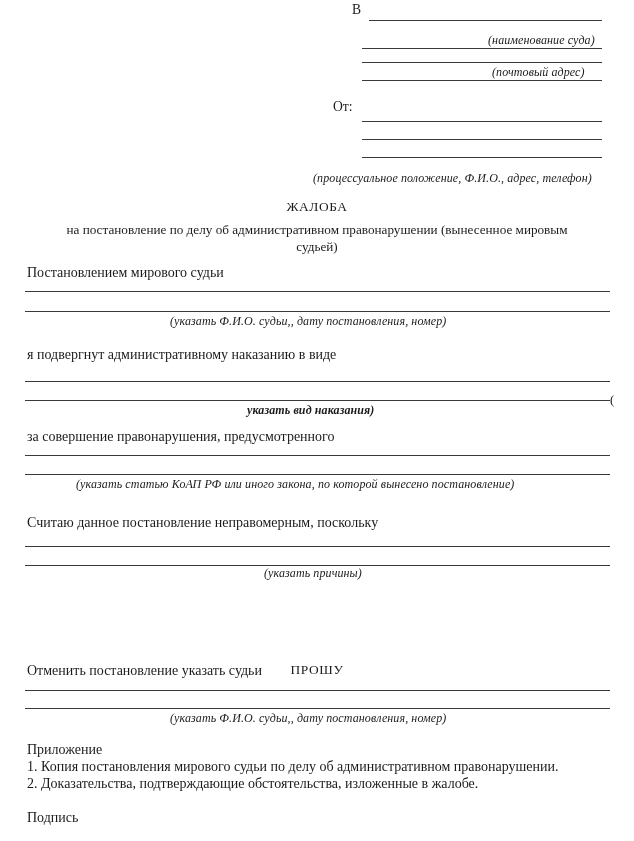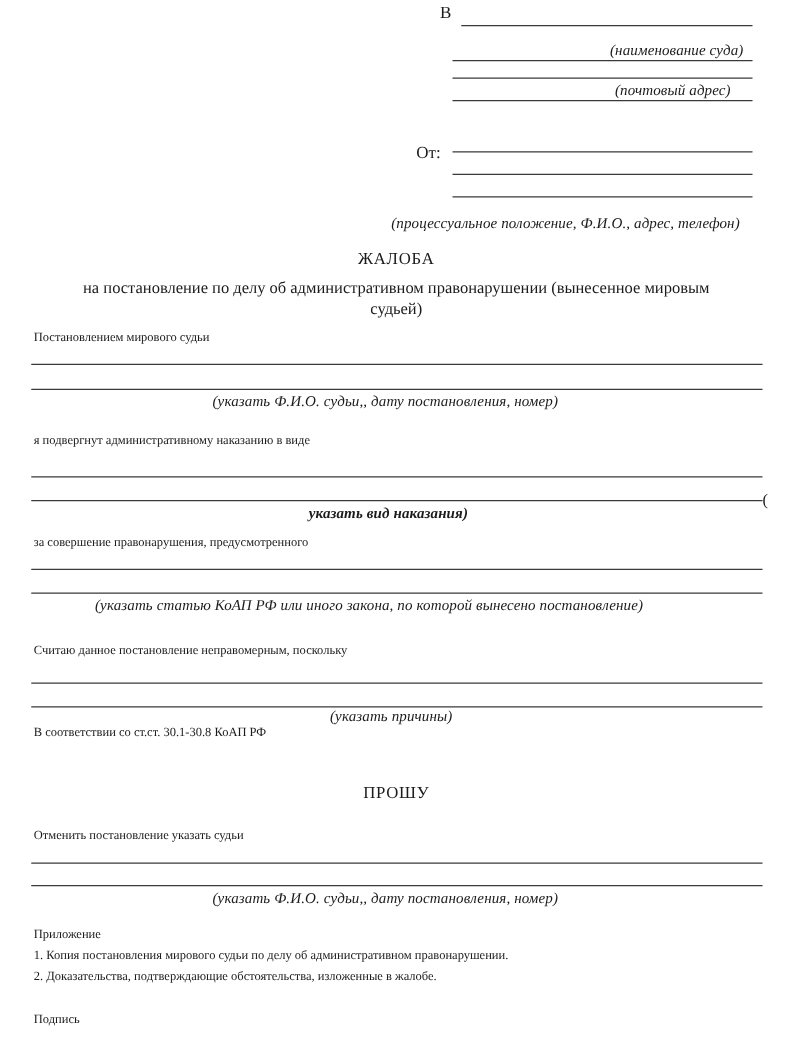--- a/index.html
+++ b/index.html
@@ -21,21 +21,21 @@
   }
 
   .rule {
     position: absolute;
     height: 0;
     border-top: 1px solid #3a3a3a;
   }
 
   .txt {
     position: absolute;
-    font-size: 10px;
+    font-size: 14px;
     line-height: 1.15;
     white-space: nowrap;
     color: #1b1b1b;
   }
   .cap {
     position: absolute;
     font-style: italic;
     font-size: 12px;
     white-space: nowrap;
     color: #1b1b1b;
@@ -77,21 +77,21 @@
     <div class="rule" style="left:362px; top:48px; width:240px;"></div>
     <div class="cap" style="left:488px; top:33px;">(наименование суда)</div>
 
     <div class="rule" style="left:362px; top:62px; width:240px;"></div>
     <div class="rule" style="left:362px; top:80px; width:240px;"></div>
     <div class="cap" style="left:492px; top:65px;">(почтовый адрес)</div>
   </div>
 
   <div>
 
-    <span class="txt label-v" style="left:333px; top:114px;">От:</span>
+    <span class="txt label-v" style="left:333px; top:99px;">От:</span>
 
     <div class="rule" style="left:362px; top:121px; width:240px;"></div>
     <div class="rule" style="left:362px; top:139px; width:240px;"></div>
     <div class="rule" style="left:362px; top:157px; width:240px;"></div>
 
     <div class="cap" style="left:313px; top:171px;">(процессуальное положение, Ф.И.О., адрес, телефон)</div>
   </div>
 
   <div class="title" style="left:0; top:199px; width:634px;">ЖАЛОБА</div>
 
@@ -119,23 +119,22 @@
     <div class="cap" style="left:76px; top:477px;">(указать статью КоАП РФ или иного закона, по которой вынесено постановление)</div>
   </div>
 
   <div>
     <div class="txt" style="left:27px; top:515px;">Считаю данное постановление неправомерным,  поскольку</div>
     <div class="rule" style="left:25px; top:546px; width:585px;"></div>
     <div class="rule" style="left:25px; top:565px; width:585px;"></div>
     <div class="cap" style="left:264px; top:566px;">(указать причины)</div>
   </div>
 
-  <div class="txt" style="left:27px; top:581px;">В соответствии со ст.ст. 30.1-30.8 КоАП РФ</div>
 
-  <div class="title" style="left:0; top:626px; width:634px;">ПРОШУ</div>
+  <div class="title" style="left:0; top:662px; width:634px;">ПРОШУ</div>
 
   <div>
     <div class="txt" style="left:27px; top:663px;">Отменить постановление указать судьи</div>
     <div class="rule" style="left:25px; top:690px; width:585px;"></div>
     <div class="rule" style="left:25px; top:708px; width:585px;"></div>
     <div class="cap" style="left:170px; top:711px;">(указать Ф.И.О. судьи,, дату постановления, номер)</div>
   </div>
 
   <div>
     <div class="txt" style="left:27px; top:742px;text-align:right;">Приложение</div>

